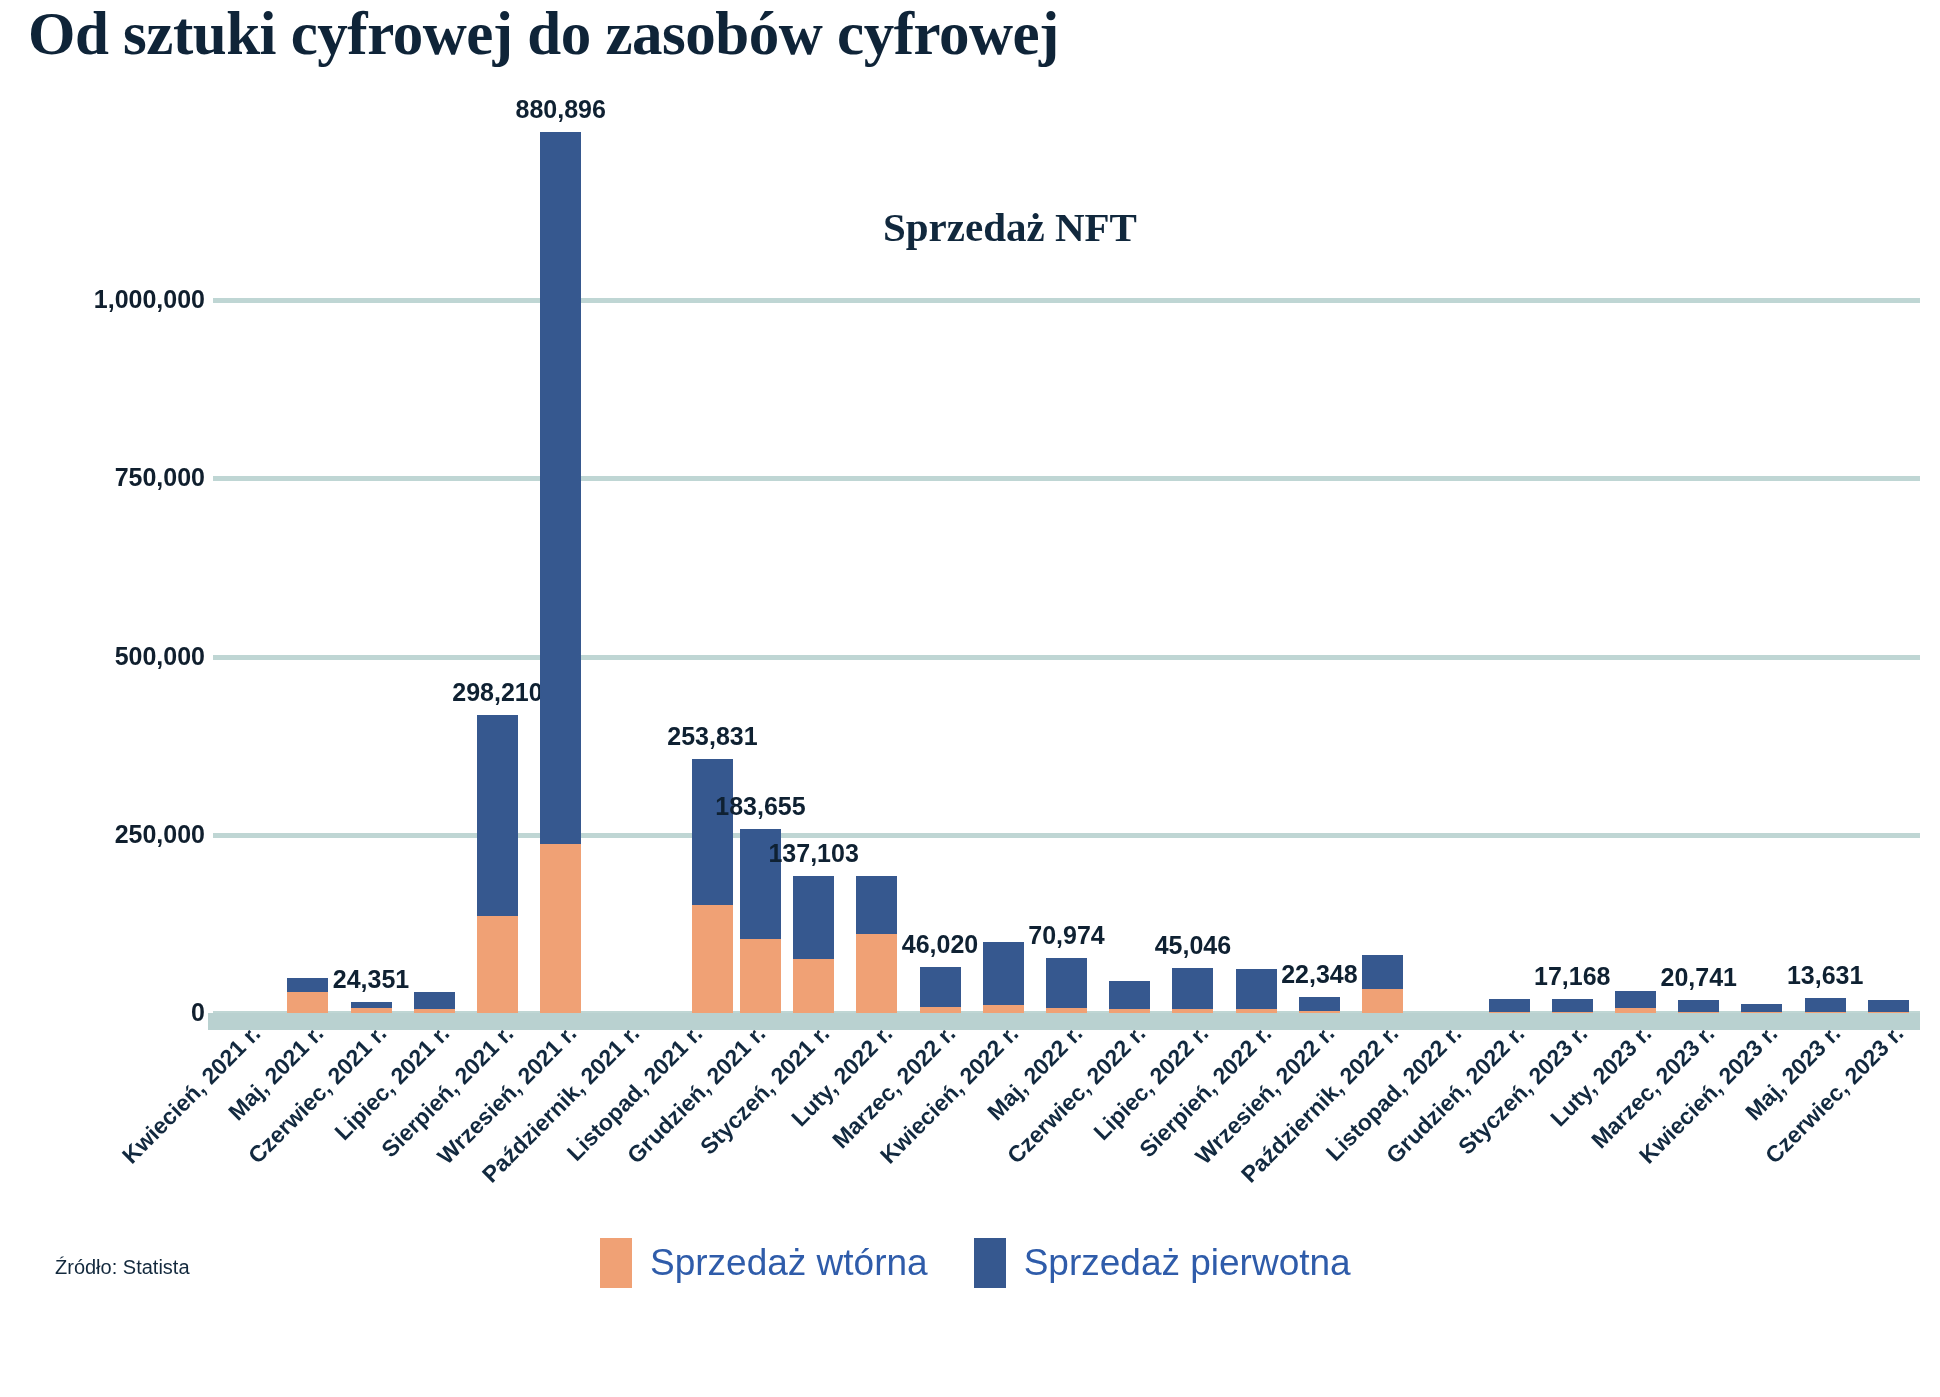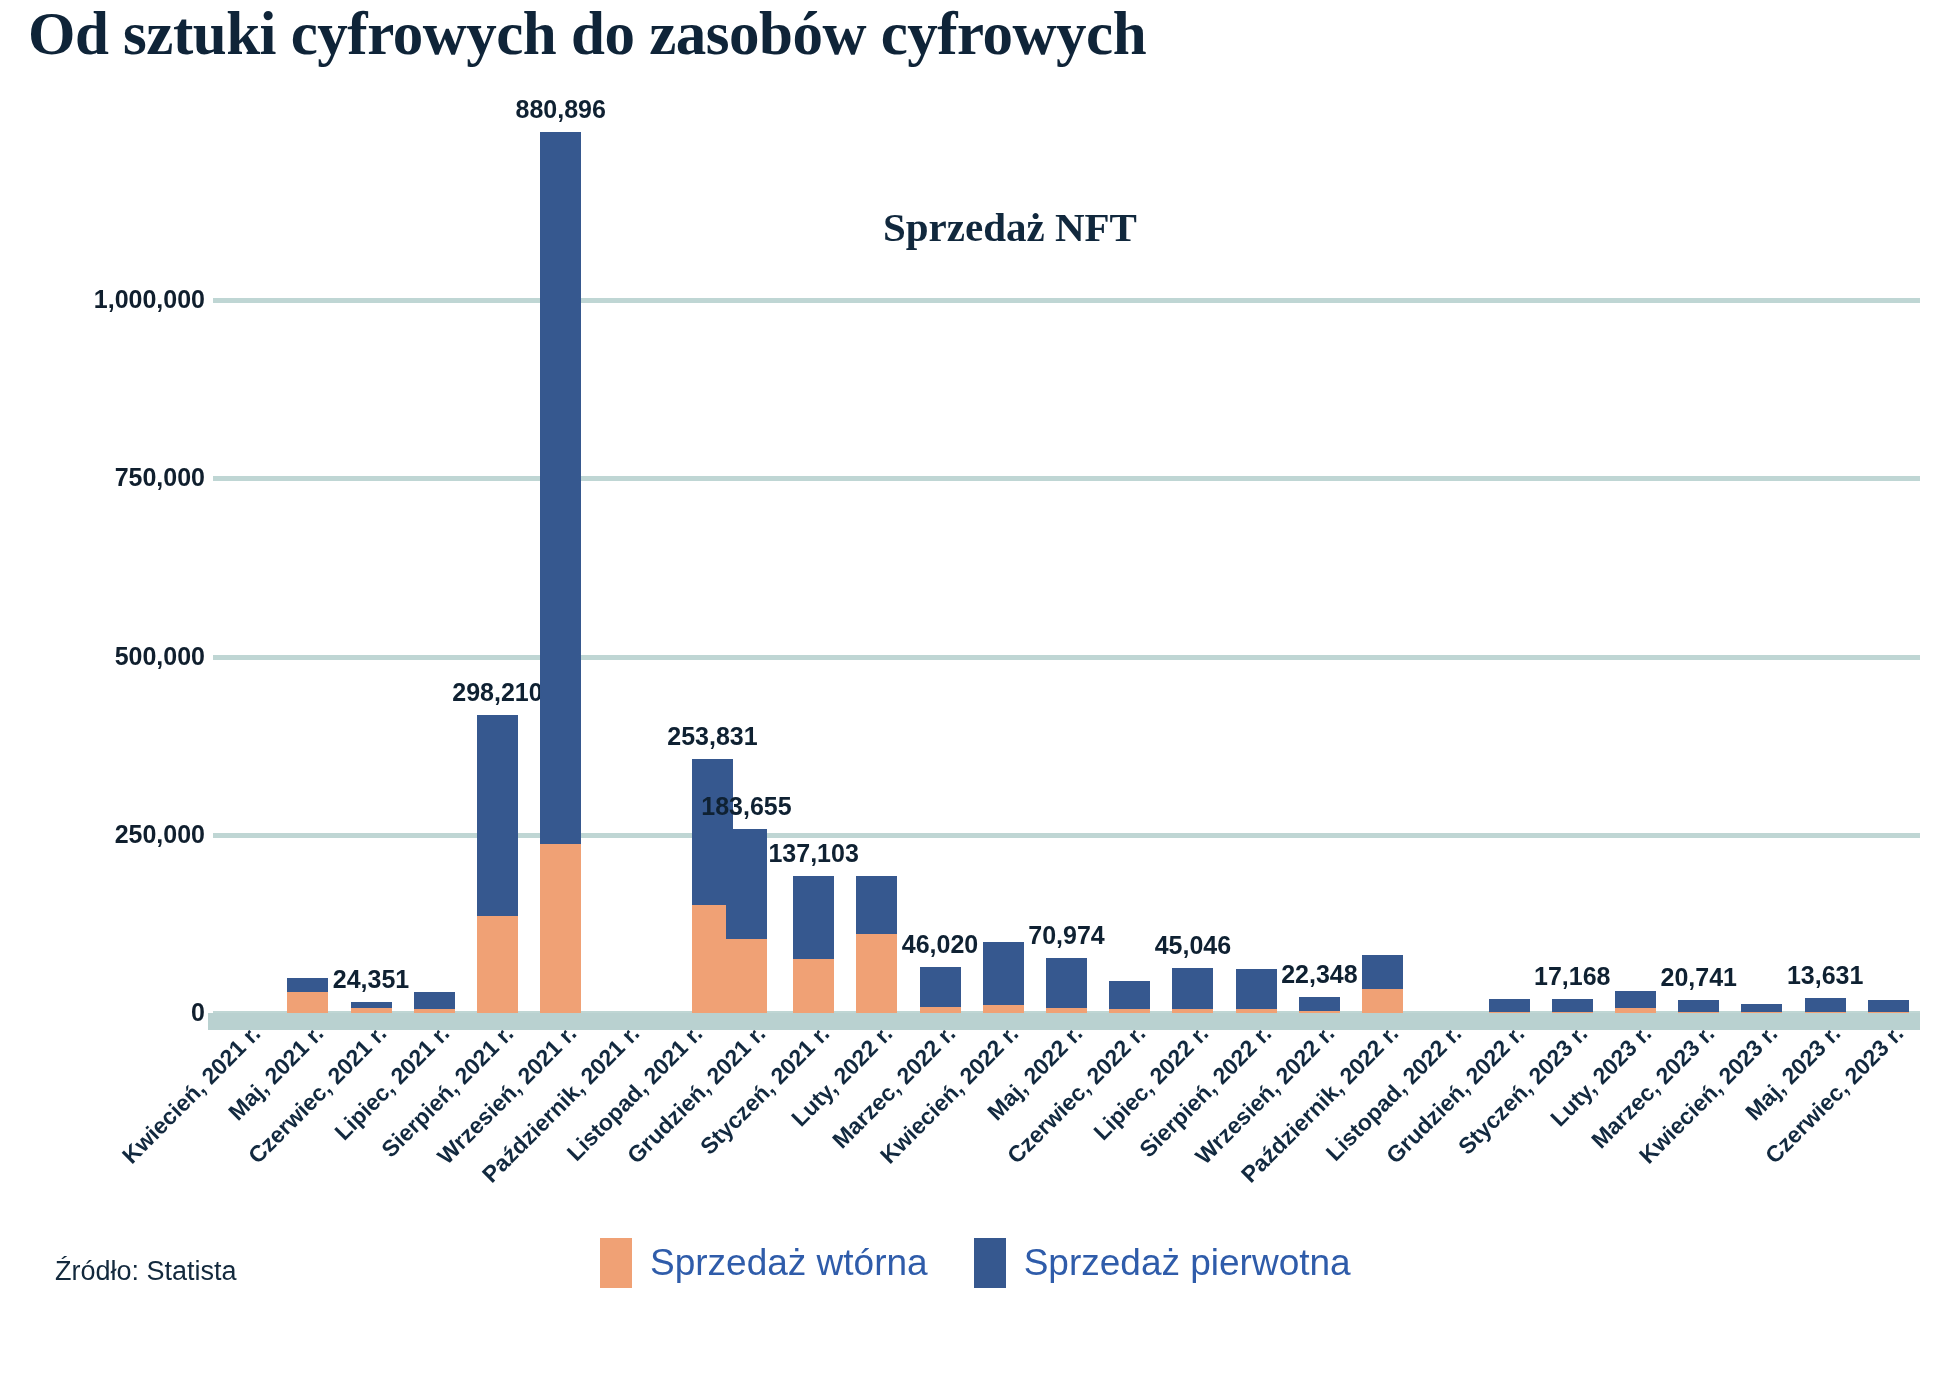--- a/index.html
+++ b/index.html
@@ -148,31 +148,31 @@
     font-size: 37px;
     color: #2f5caa;
     white-space: nowrap;
   }
 
   
   .source {
     position: absolute;
     left: 55px;
     top: 1256px;
-    font-size: 27px;
+    font-size: 20px;
     color: #13293d;
     white-space: nowrap;
   }
 </style>
 </head>
 <body>
 
 <div id="page">
 
-  <div class="headline">Od sztuki cyfrowych do zasobów cyfrowych</div>
+  <div class="headline">Od sztuki cyfrowej do zasobów cyfrowej</div>
 
   <div class="chart-title">Sprzedaż NFT</div>
 
   <div id="plot">
     <div id="gridlines">
         <div class="gridline" style="top: 711px;"></div>
         <div class="gridline" style="top: 532.75px;"></div>
         <div class="gridline" style="top: 354.5px;"></div>
         <div class="gridline" style="top: 176.25px;"></div>
         <div class="gridline" style="top: -2px;"></div>
@@ -218,21 +218,21 @@
           </div>
           <div class="bar-label" style="bottom: 889px;">880,896</div>
         </div>
         <div class="bar-slot" style="left: 479px; width: 41px;">
           <div class="stack">
             <div class="seg-primary" style="height: 146px;"></div>
             <div class="seg-secondary" style="height: 108px;"></div>
           </div>
           <div class="bar-label" style="bottom: 262px;">253,831</div>
         </div>
-        <div class="bar-slot" style="left: 513px; width: 41px; text-align: right;">
+        <div class="bar-slot" style="left: 527px; width: 41px; text-align: right;">
           <div class="stack">
             <div class="seg-primary" style="height: 110px;"></div>
             <div class="seg-secondary" style="height: 74px;"></div>
           </div>
           <div class="bar-label" style="bottom: 192px;">183,655</div>
         </div>
         <div class="bar-slot" style="left: 580.111px; width: 41px;">
           <div class="stack">
             <div class="seg-primary" style="height: 83px;"></div>
             <div class="seg-secondary" style="height: 54px;"></div>

